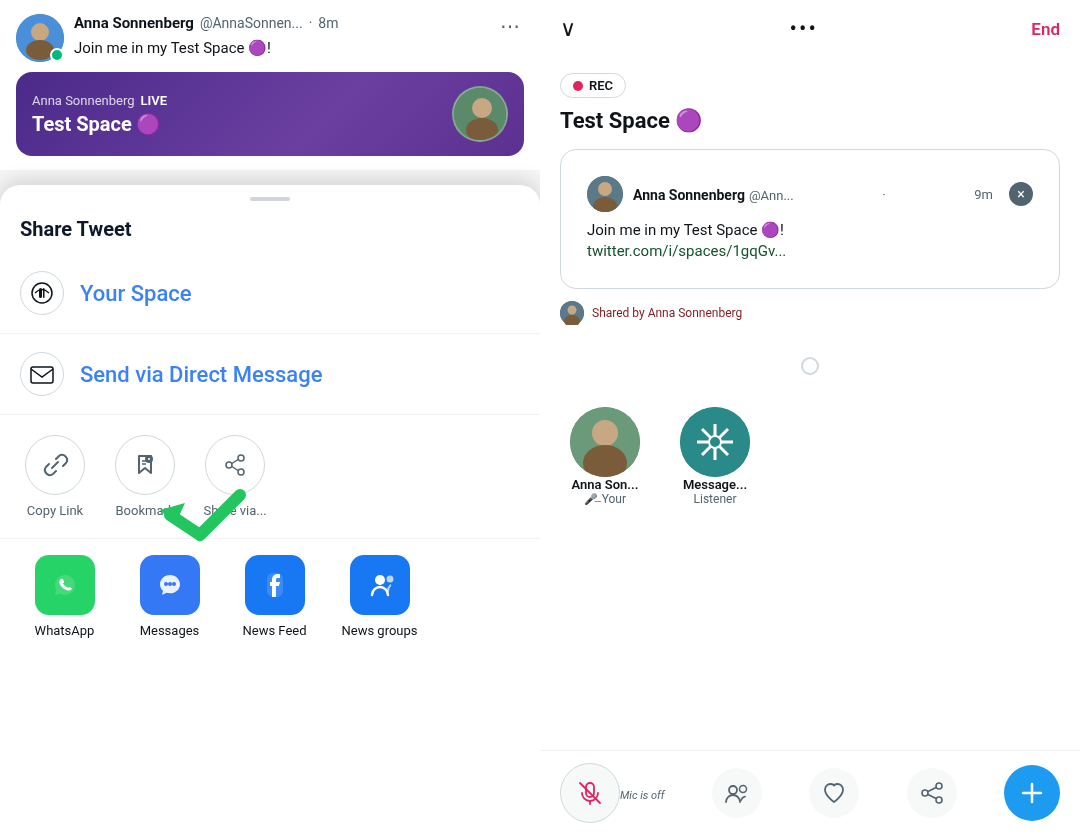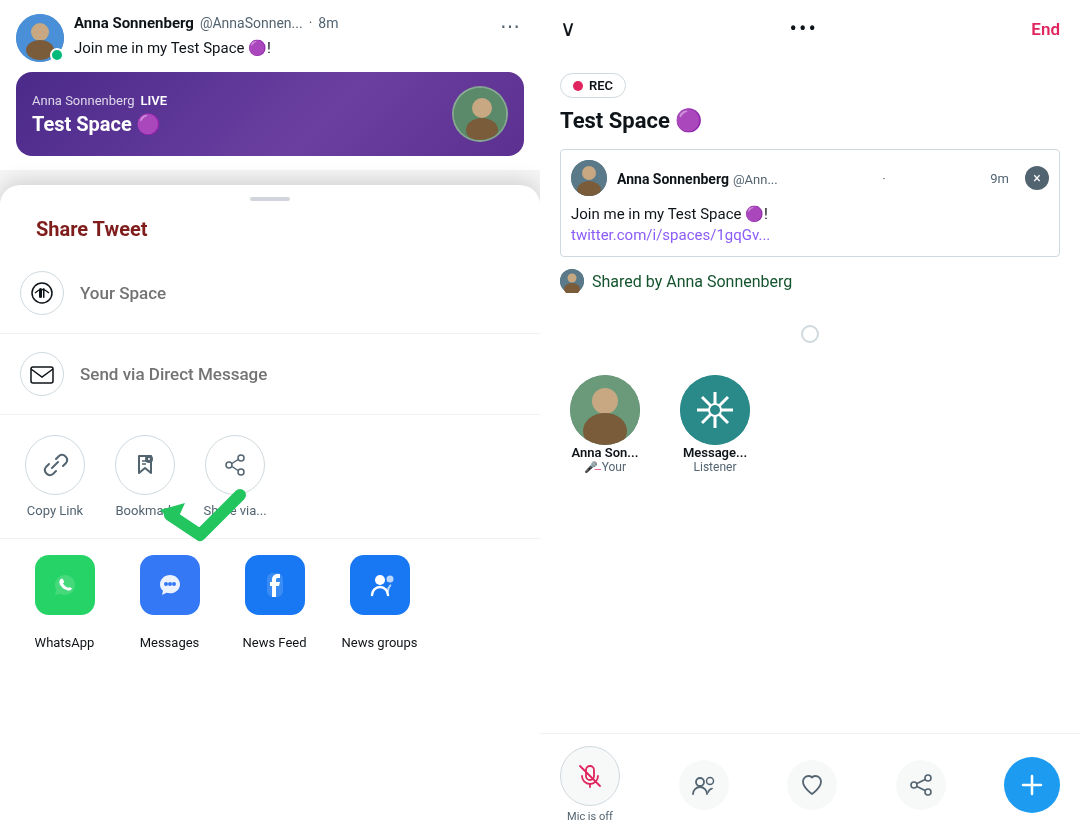--- a/index.html
+++ b/index.html
@@ -109,42 +109,42 @@
     }
     .sheet-handle {
       width: 40px; height: 4px;
       background: #d1d5db;
       border-radius: 2px;
       margin: 0 auto 16px;
     }
     .sheet-title {
       font-size: 20px;
       font-weight: 700;
-      color: #7f1d1d;
-      padding: 0 36px 16px;
+      color: #0f172a;
+      padding: 0 20px 16px;
     }
 
     .sheet-option {
       display: flex;
       align-items: center;
       gap: 16px;
       padding: 14px 20px;
       cursor: pointer;
     }
     .option-icon {
       width: 44px; height: 44px;
       border-radius: 50%;
       border: 1.5px solid #cfd9de;
       display: flex; align-items: center; justify-content: center;
       font-size: 22px;
       color: #0f1419;
     }
     .option-label {
-      font-size: 17px;
-      color: #737373;
+      font-size: 22px;
+      color: #3b82f6;
       font-weight: 500;
     }
 
     .sheet-divider {
       height: 1px;
       background: #eff3f4;
       margin: 4px 0;
     }
 
     
@@ -192,21 +192,21 @@
       display: flex;
       gap: 0px;
       padding: 12px 12px;
       align-items: flex-start;
       overflow: hidden;
     }
     .app-icon-item {
       display: flex;
       flex-direction: column;
       align-items: center;
-      gap: 20px;
+      gap: 8px;
       cursor: pointer;
       width: 105px;
     }
     .app-icon-img {
       width: 60px; height: 60px;
       border-radius: 14px;
       display: flex; align-items: center; justify-content: center;
       font-size: 30px;
     }
     .app-icon-label {
@@ -271,22 +271,22 @@
 
     .rp-space-title {
       font-size: 22px;
       font-weight: 700;
       color: #0f1419;
       margin-bottom: 16px;
     }
 
     .tweet-card {
       border: 1.5px solid #cfd9de;
-      border-radius: 4px;
-      padding: 10px;
+      border-radius: 16px;
+      padding: 26px;
       margin-bottom: 12px;
       position: relative;
     }
     .tweet-card-header {
       display: flex;
       align-items: center;
       gap: 10px;
       margin-bottom: 8px;
     }
     .tc-avatar {
@@ -299,33 +299,33 @@
     .tc-time { font-size: 13px; color: #536471; margin-left: auto; }
     .tc-close {
       width: 24px; height: 24px; border-radius: 50%;
       background: #536471;
       color: #fff;
       display: flex; align-items: center; justify-content: center;
       font-size: 14px; cursor: pointer;
       margin-left: 6px;
     }
     .tc-text { font-size: 15px; color: #0f1419; line-height: 1.4; }
-    .tc-link { color: #8b5cf6; }
+    .tc-link { color: #14532d; }
 
     .shared-by {
       display: flex;
       align-items: center;
       gap: 8px;
       margin-top: 12px;
     }
     .shared-avatar {
       width: 24px; height: 24px; border-radius: 50%;
       background: linear-gradient(135deg, #5a7a8a 0%, #4a6a7a 100%);
     }
-    .shared-text { font-size: 16px; color: #14532d; }
+    .shared-text { font-size: 12px; color: #7f1d1d; }
 
     .loading-dot {
       width: 18px; height: 18px; border-radius: 50%;
       border: 2px solid #cfd9de;
       margin: 16px auto;
     }
 
     
     .participants-section {
       margin-top: 16px;
@@ -402,22 +402,23 @@
       background: #1d9bf0;
       border: none;
       display: flex; align-items: center; justify-content: center;
       cursor: pointer;
       color: #fff;
       font-size: 24px;
     }
 
     .mic-section {
       display: flex;
-      flex-direction: column;
-      align-items: center;
+      flex-direction: row;
+      align-items: center;
+      font-style: italic;
     }
   </style>
 </head>
 <body>
 
 <div class="left-panel">
 
   <div class="tweet-bg">
     <div class="tweet-header">
       <div class="avatar-container">

